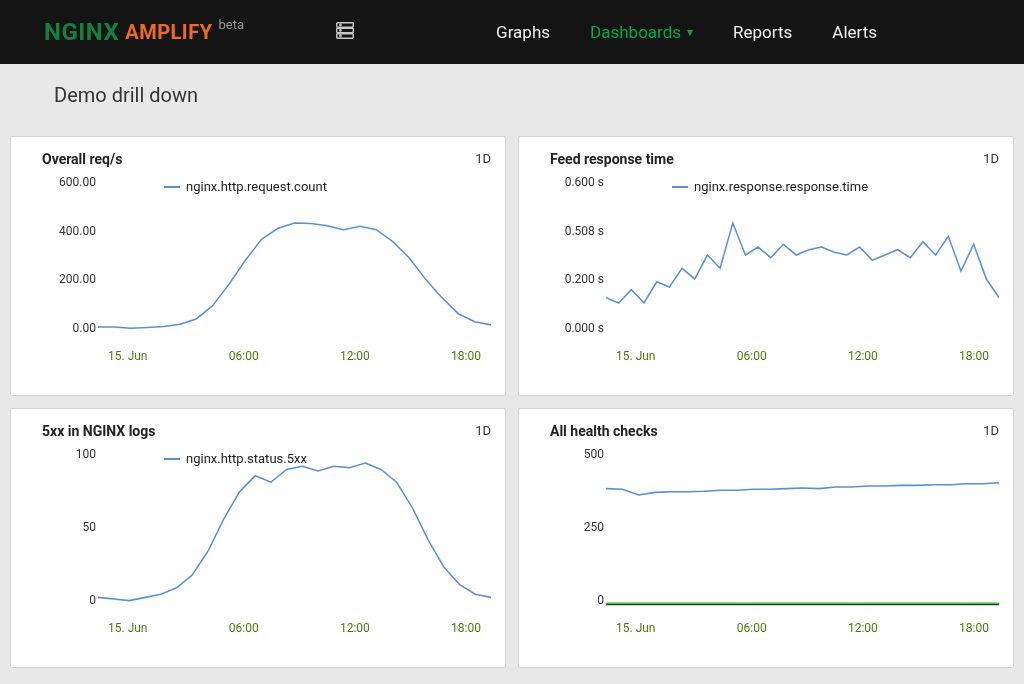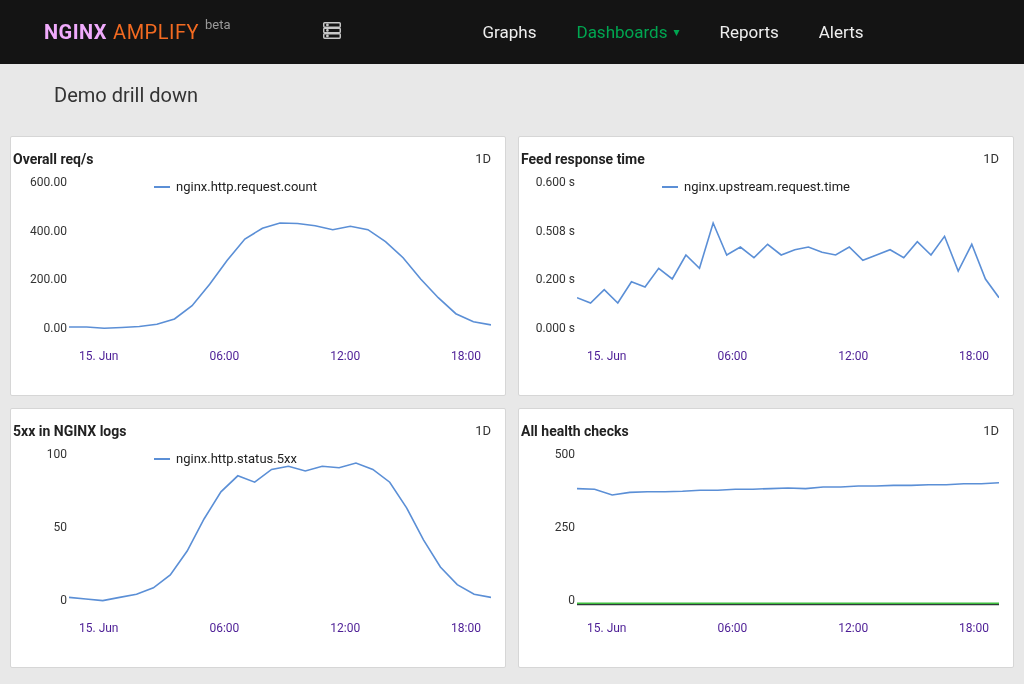--- a/index.html
+++ b/index.html
@@ -12,22 +12,22 @@
   }
   .topbar {
     background: #141414;
     height: 64px;
     display: flex;
     align-items: center;
     padding: 0 44px;
     gap: 30px;
   }
   .logo { display: flex; align-items: center; gap: 6px; }
-  .logo-nginx { color: #f0abfc; font-weight: 700; font-size: 20px; letter-spacing: 0.5px; }
-  .logo-amplify { color: #f26a21; font-weight: 400; font-size: 20px; letter-spacing: 0.5px; }
+  .logo-nginx { color: #15803d; font-weight: 700; font-size: 24px; letter-spacing: 0.5px; }
+  .logo-amplify { color: #f26a21; font-weight: 700; font-size: 20px; letter-spacing: 0.5px; }
   .logo-beta { color: #999; font-size: 13px; position: relative; top: -8px; }
   .server-icon { margin-left: 60px; color: #bbb; }
   .nav { display: flex; gap: 40px; margin-left: 110px; }
   .nav-item { color: #eee; font-size: 17px; text-decoration: none; cursor: pointer; }
   .nav-item.active { color: #00a651; display: flex; align-items: center; gap: 6px; }
   .chevron { font-size: 12px; }
   .subheader {
     background: #e8e8e8;
     height: 62px;
     display: flex;
@@ -38,34 +38,34 @@
   .grid {
     padding: 10px;
     display: grid;
     grid-template-columns: 1fr 1fr;
     gap: 12px;
   }
   .panel {
     background: #fff;
     border: 1px solid #d6d6d6;
     border-radius: 2px;
-    padding: 14px 14px 8px 2px;
+    padding: 14px 14px 8px 31px;
     height: 260px;
     position: relative;
   }
   .panel-head { display: flex; justify-content: space-between; align-items: start; margin-bottom: 8px; }
   .panel-title { font-size: 14px; font-weight: 700; color: #222; }
   .panel-range { font-size: 13px; color: #333; font-weight: 400; }
   .chart-wrap { position: relative; width: 100%; height: 200px; }
   .y-ticks { position: absolute; left: 4px; top: 0; height: 160px; display: flex; flex-direction: column; justify-content: space-between; font-size: 12px; color: #333; }
   .y-tick { text-align: right; width: 50px; }
-  .x-ticks { position: absolute; left: 56px; right: 0; bottom: 12px; display: flex; justify-content: space-between; font-size: 12px; color: #4c1d95; padding: 0 10px; }
+  .x-ticks { position: absolute; left: 56px; right: 0; bottom: 12px; display: flex; justify-content: space-between; font-size: 12px; color: #4d7c0f; padding: 0 10px; }
   .plot { position: absolute; left: 56px; right: 0; top: 0; height: 160px; }
   .plot svg { width: 100%; height: 100%; display: block; }
-  .legend { position: absolute; left: 85px; top: 4px; font-size: 13px; color: #222; display: flex; flex-direction: column; gap: 2px; }
+  .legend { position: absolute; left: 66px; top: 4px; font-size: 13px; color: #222; display: flex; flex-direction: column; gap: 2px; }
   .legend-row { display: flex; align-items: center; gap: 6px; }
   .legend-line { width: 16px; height: 2px; display: inline-block; }
 </style>
 </head>
 <body>
 
 <div class="topbar">
   <div class="logo">
     <span class="logo-nginx">NGINX</span>
     <span class="logo-amplify">AMPLIFY</span>
@@ -142,21 +142,21 @@
           <div class="y-tick">0.200 s</div>
           <div class="y-tick">0.000 s</div>
         </div>
         <div class="plot">
           <svg viewBox="0 0 420 160" preserveAspectRatio="none">
             <path d="M0.0 122.7 L13.5 128.0 L27.1 114.7 L40.6 128.0 L54.2 106.7 L67.7 112.0 L81.3 93.3 L94.8 104.0 L108.4 80.0 L121.9 93.3 L135.5 48.0 L149.0 80.0 L162.6 72.0 L176.1 82.7 L189.7 69.3 L203.2 80.0 L216.8 74.7 L230.3 72.0 L243.9 77.3 L257.4 80.0 L271.0 72.0 L284.5 85.3 L298.1 80.0 L311.6 74.7 L325.2 82.7 L338.7 66.7 L352.3 80.0 L365.8 61.3 L379.4 96.0 L392.9 69.3 L406.5 104.0 L420.0 122.7 " fill="none" stroke="#5b8fd6" stroke-width="1.6"></path>
           </svg>
           <div class="legend">
             <div class="legend-row">
               <span class="legend-line" style="background: rgb(91, 143, 214);"></span>
-              <span>nginx.upstream.request.time</span>
+              <span>nginx.response.response.time</span>
             </div>
           </div>
         </div>
         <div class="x-ticks">
           <div>15. Jun</div>
           <div>06:00</div>
           <div>12:00</div>
           <div>18:00</div>
         </div>
       </div>

